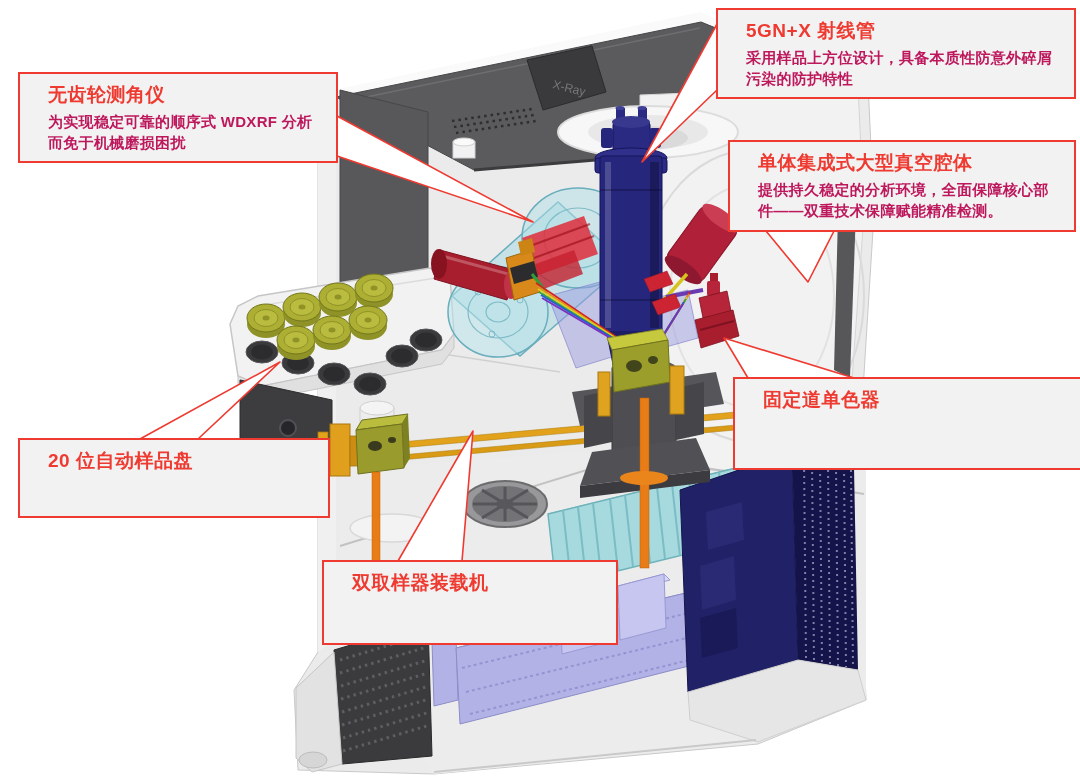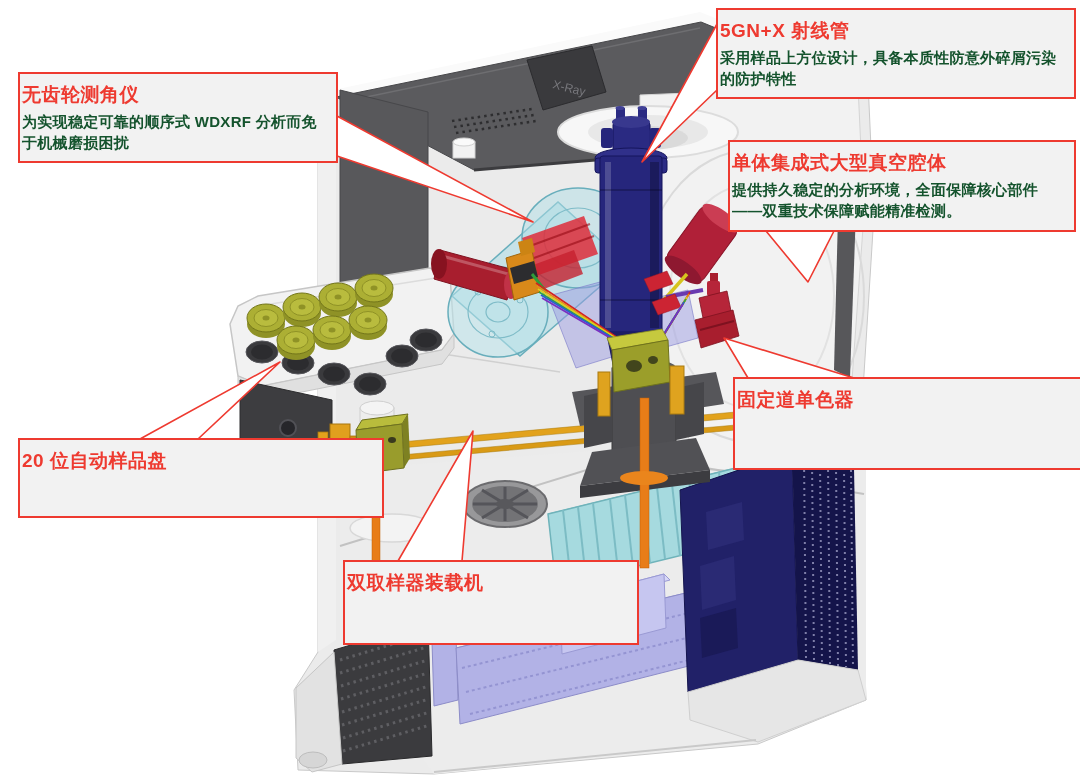--- a/index.html
+++ b/index.html
@@ -5,28 +5,28 @@
   html,body{margin:0;padding:0;background:#ffffff;}
   #stage{
     position:relative;width:1080px;height:782px;overflow:hidden;
     background:#ffffff;
     font-family:"Liberation Sans","DejaVu Sans",sans-serif;
   }
   #machine-svg{position:absolute;left:0;top:0;}
   .callout{
     position:absolute;box-sizing:border-box;
     background:#f2f2f2;border:2px solid #ee3a30;
-    padding:9px 13px 8px 2px;
+    padding:9px 13px 8px 28px;
   }
   .callout h3{
     margin:0 0 4px 0;color:#ee3a30;font-size:19px;line-height:1.25;
     font-weight:bold;letter-spacing:0.5px;
   }
   .callout p{
-    margin:0;color:#14532d;font-size:15px;line-height:1.42;
+    margin:0;color:#be185d;font-size:15px;line-height:1.42;
     font-weight:600;letter-spacing:0.3px;
   }
 </style>
 </head>
 <body>
 
 <div id="stage">
 
 <svg id="machine-svg" width="1080" height="782" viewBox="0 0 1080 782">
   <defs>
@@ -334,21 +334,21 @@
 
 <div class="callout" style="left:18px;top:72px;width:320px;min-height:86px;">
   <h3>无齿轮测角仪</h3>
   <p>为实现稳定可靠的顺序式 WDXRF 分析而免于机械磨损困扰</p>
 </div>
 
 <div class="callout" style="left:733px;top:377px;width:398px;min-height:93px;">
   <h3>固定道单色器</h3>
 </div>
 
-<div class="callout" style="left:18px;top:438px;width:366px;min-height:80px;">
+<div class="callout" style="left:18px;top:438px;width:312px;min-height:80px;">
   <h3>20 位自动样品盘</h3>
 </div>
 
-<div class="callout" style="left:322px;top:560px;width:296px;min-height:85px;margin-left:21px;">
+<div class="callout" style="left:322px;top:560px;width:296px;min-height:85px;">
   <h3>双取样器装载机</h3>
 </div>
 
 </div>
 
 </body></html>

